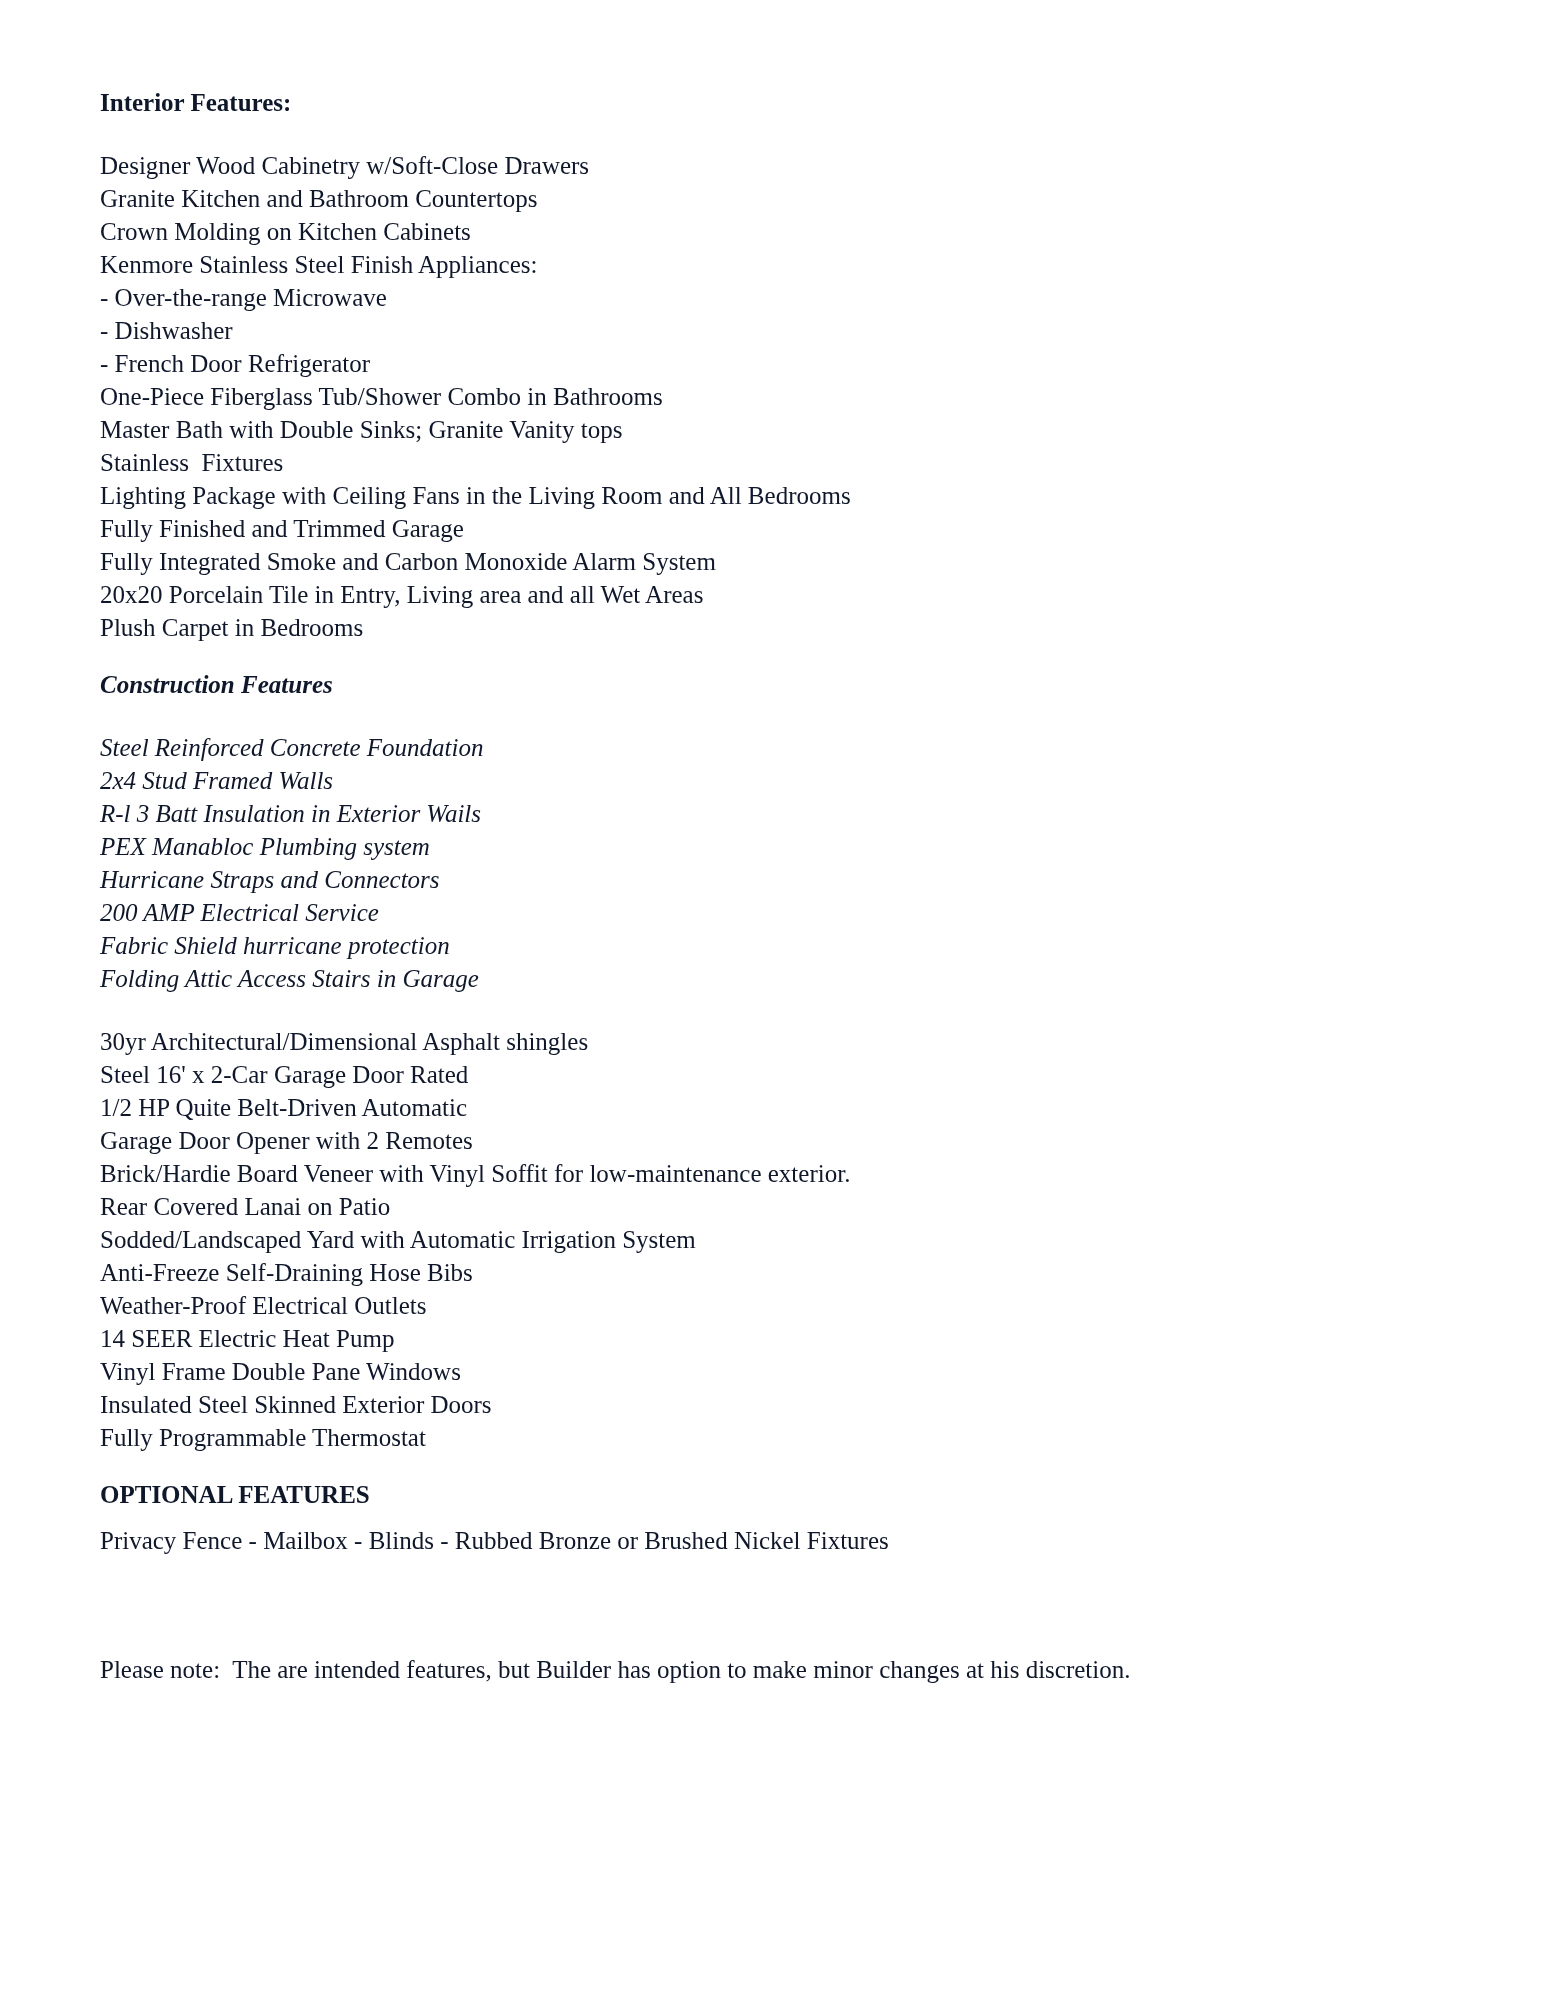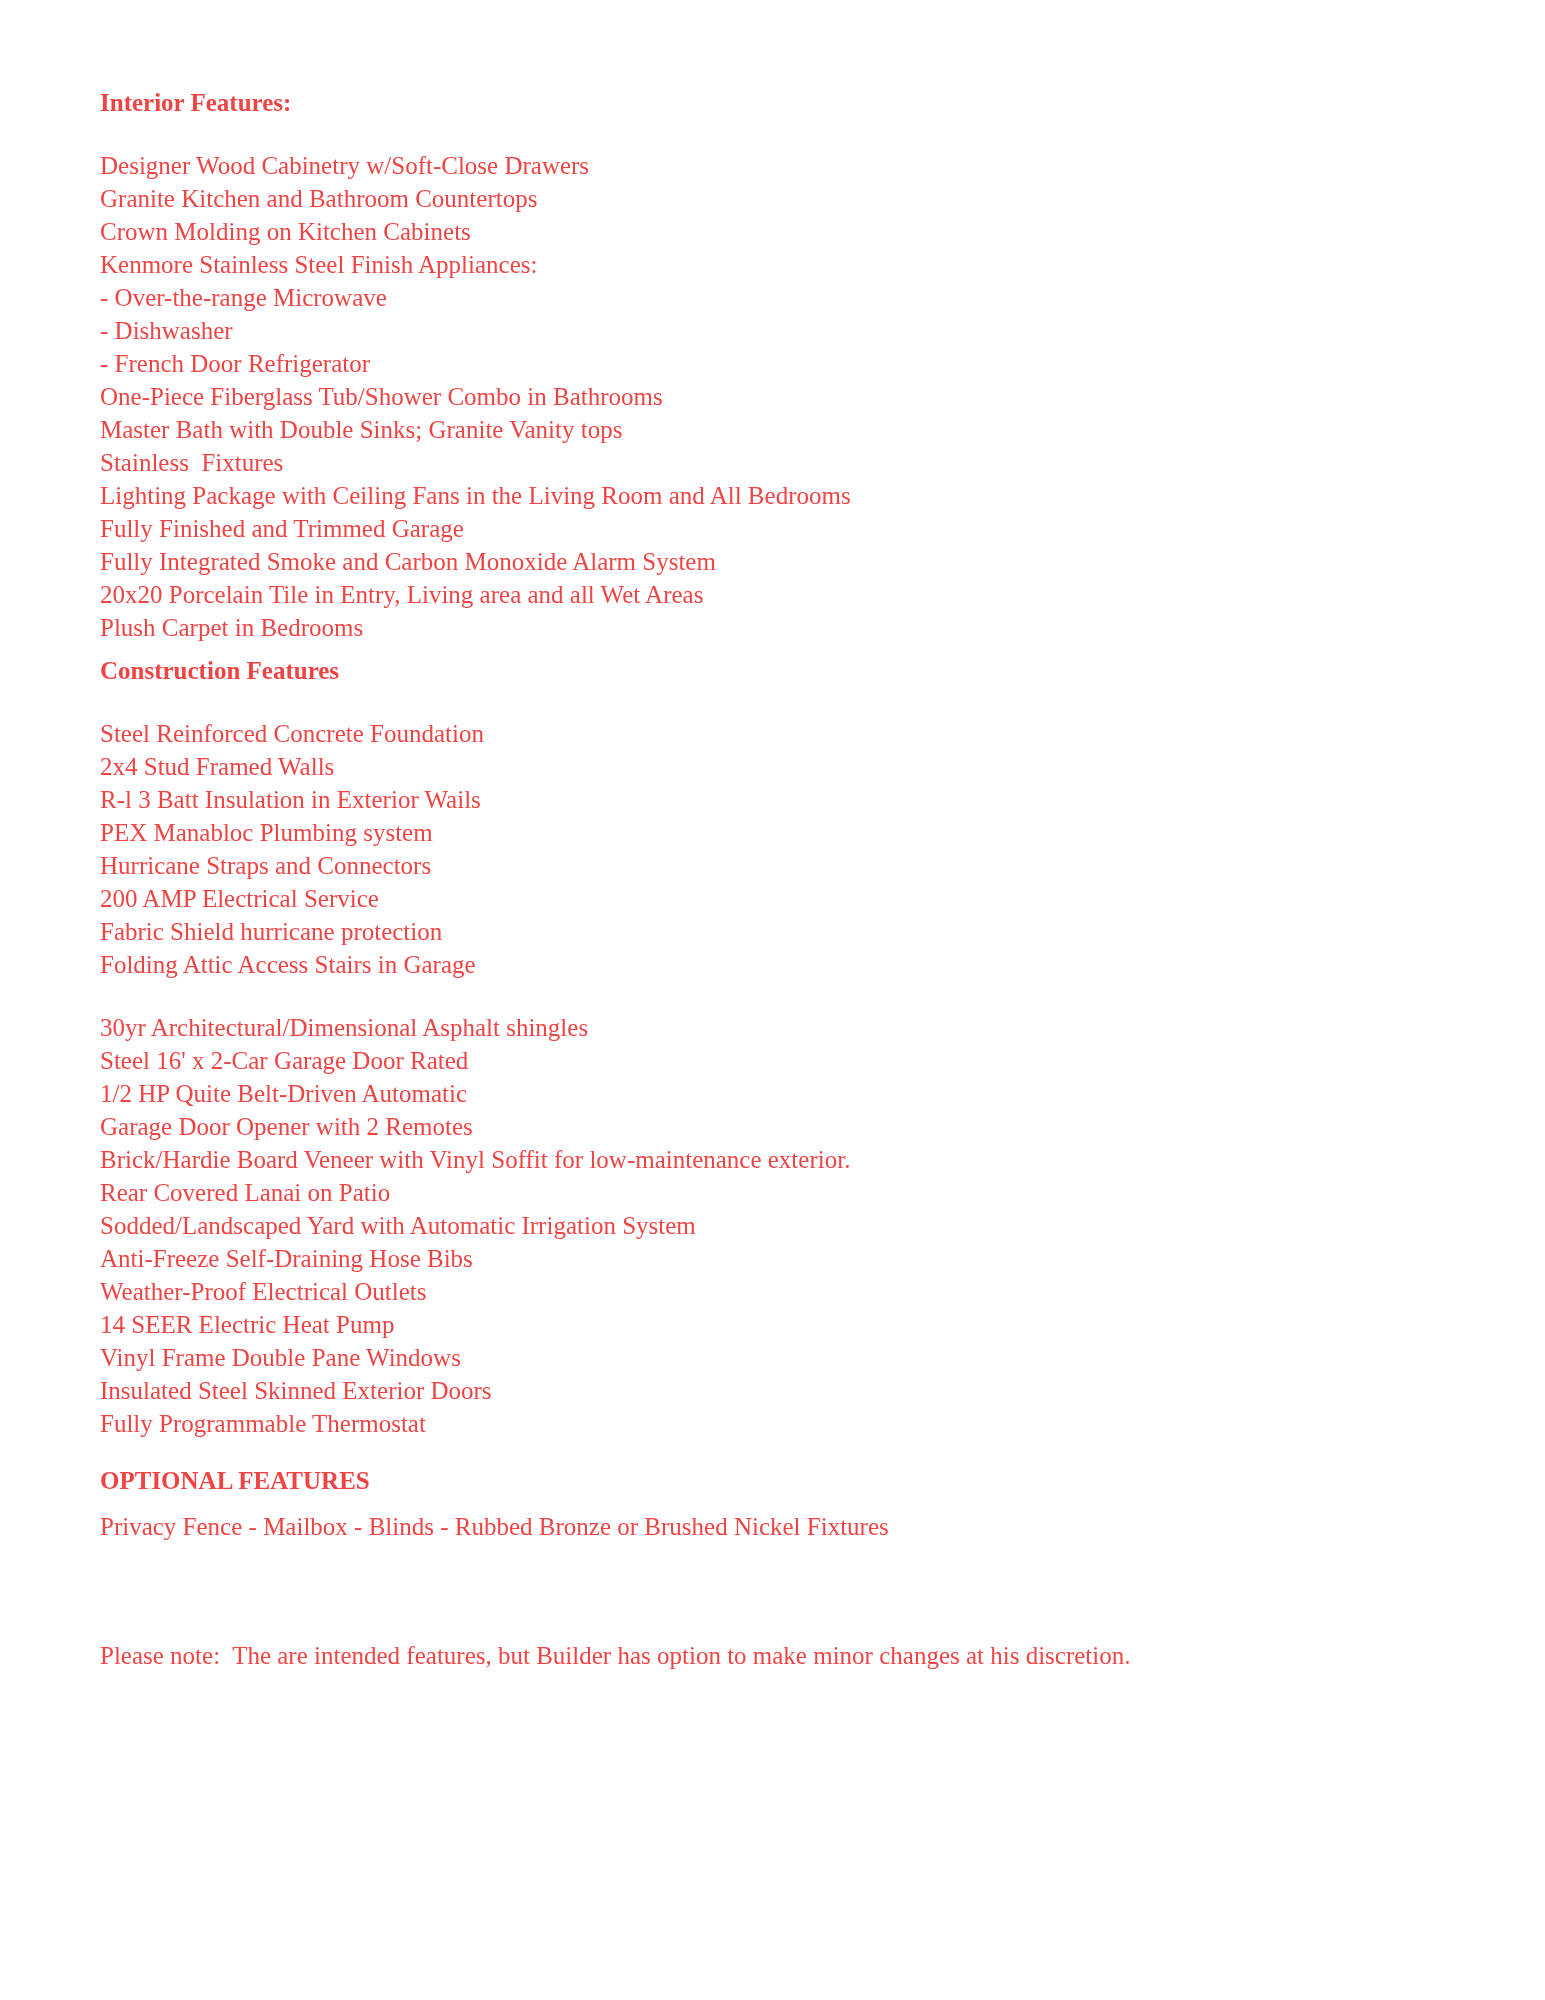--- a/index.html
+++ b/index.html
@@ -13,25 +13,25 @@
     overflow: hidden;
   }
   .page {
     box-sizing: border-box;
     width: 1545px;
     height: 2000px;
     padding: 86px 60px 0 100px;
     font-family: "Liberation Serif", "DejaVu Serif", serif;
     font-size: 25px;
     line-height: 33px;
-    color: #ef4444;
+    color: #0f172a;
   }
   .section { margin: 0; }
   .section + .section { margin-top: 14px; }
-  .section.construction { margin-top: 10px; }
+  .section.construction { margin-top: 24px; font-style: italic; }
   .section.exterior { margin-top: 24px; }
   .section.optional { margin-top: 24px; }
   h2.heading {
     font-size: 25px;
     line-height: 33px;
     font-weight: bold;
     margin: 0;
     white-space: pre-wrap;
   }
   ul.feature-list {

